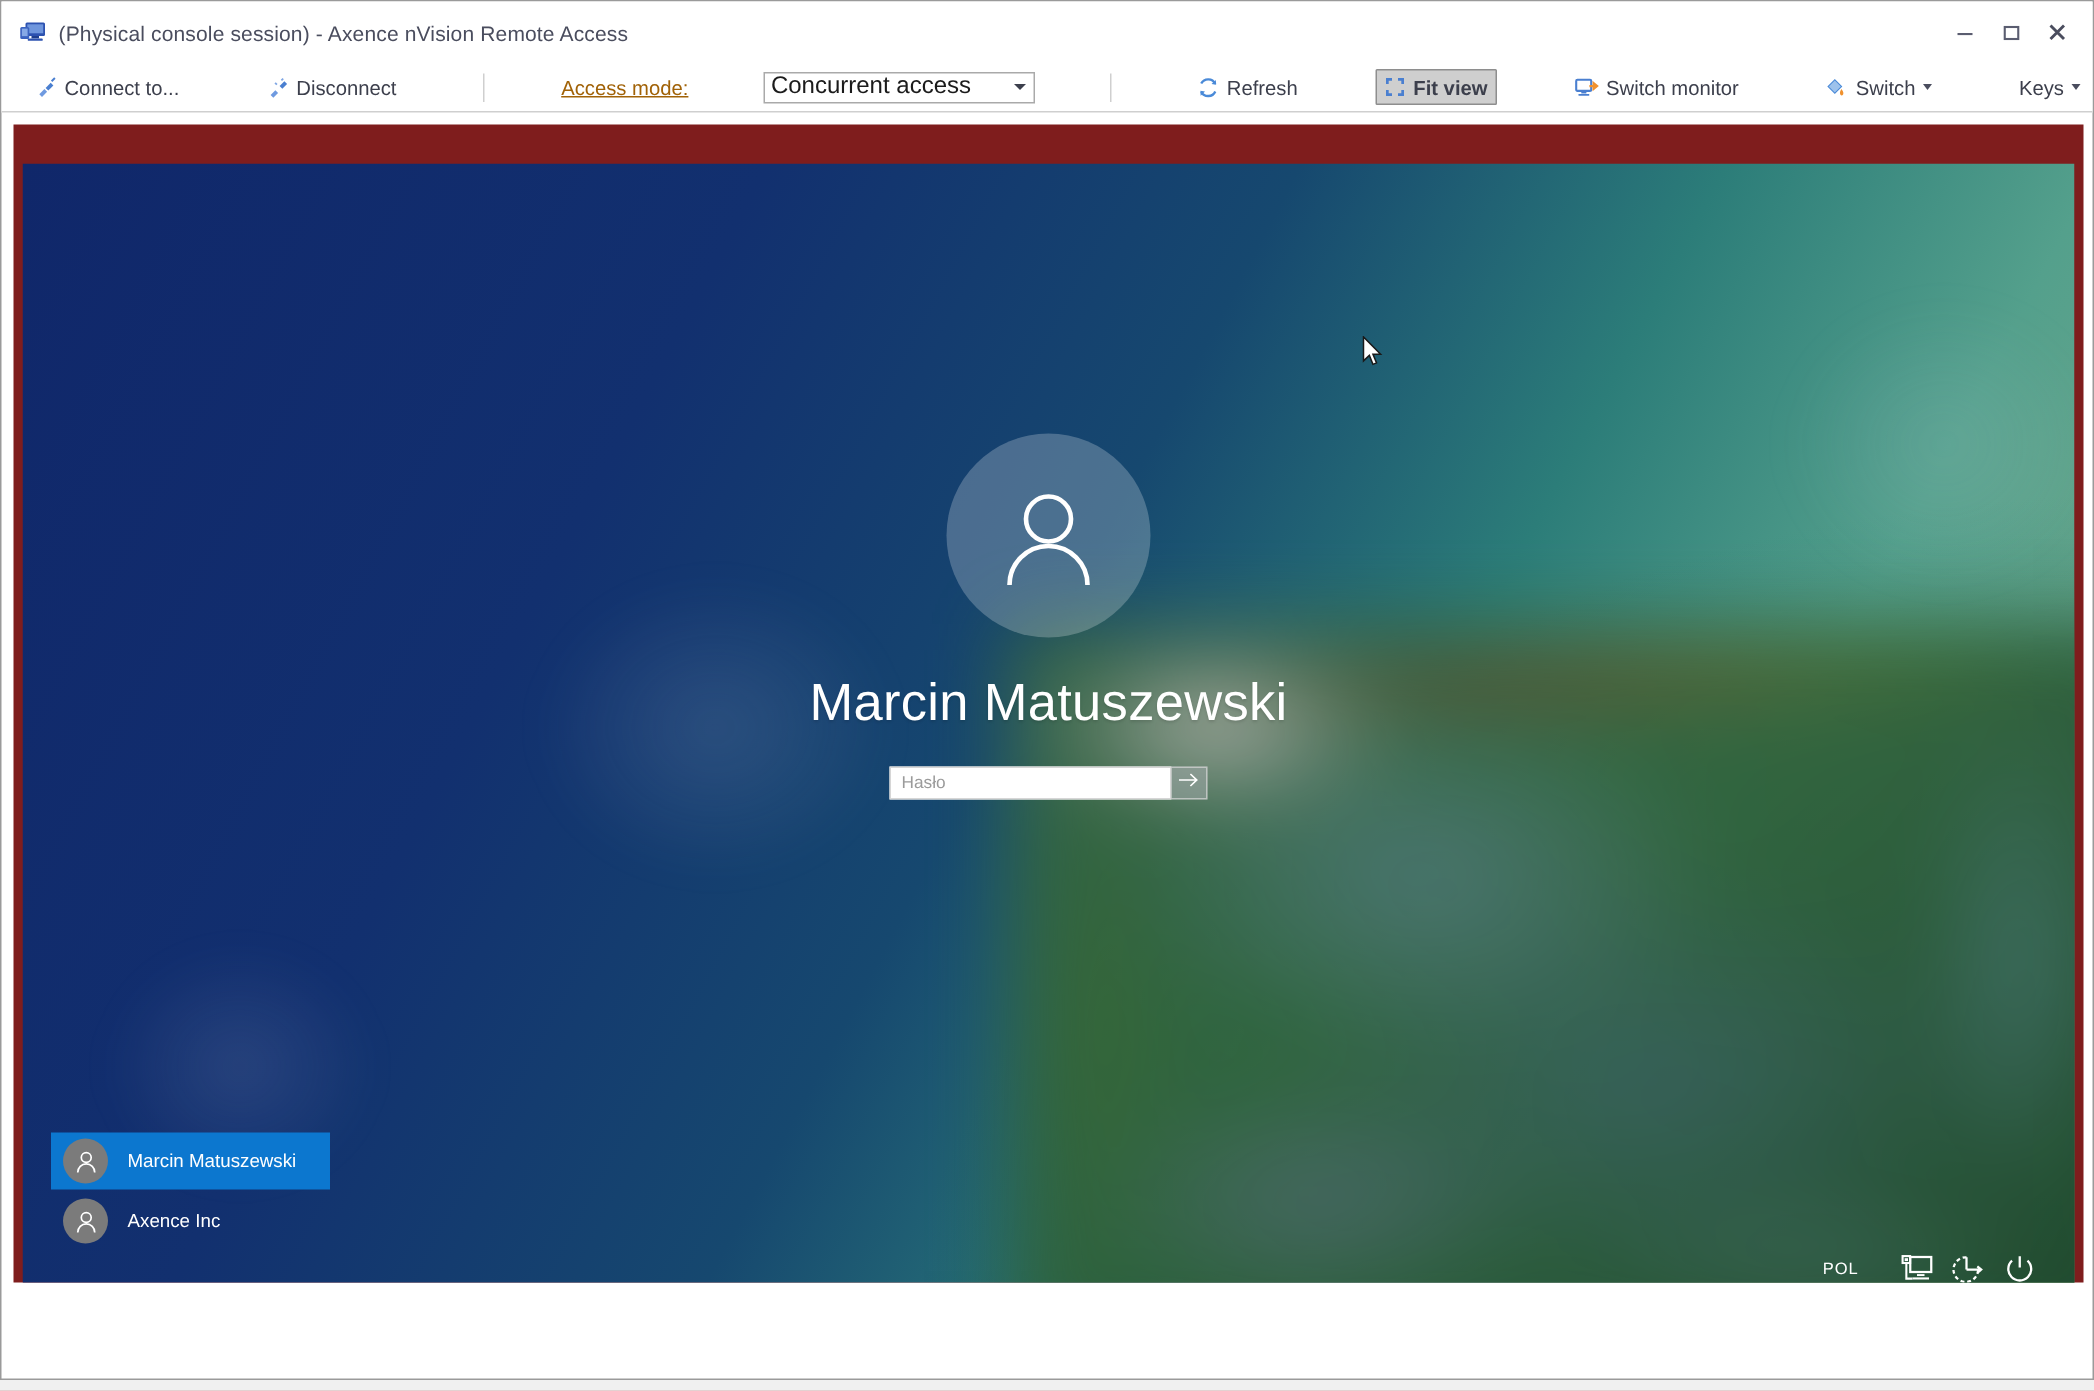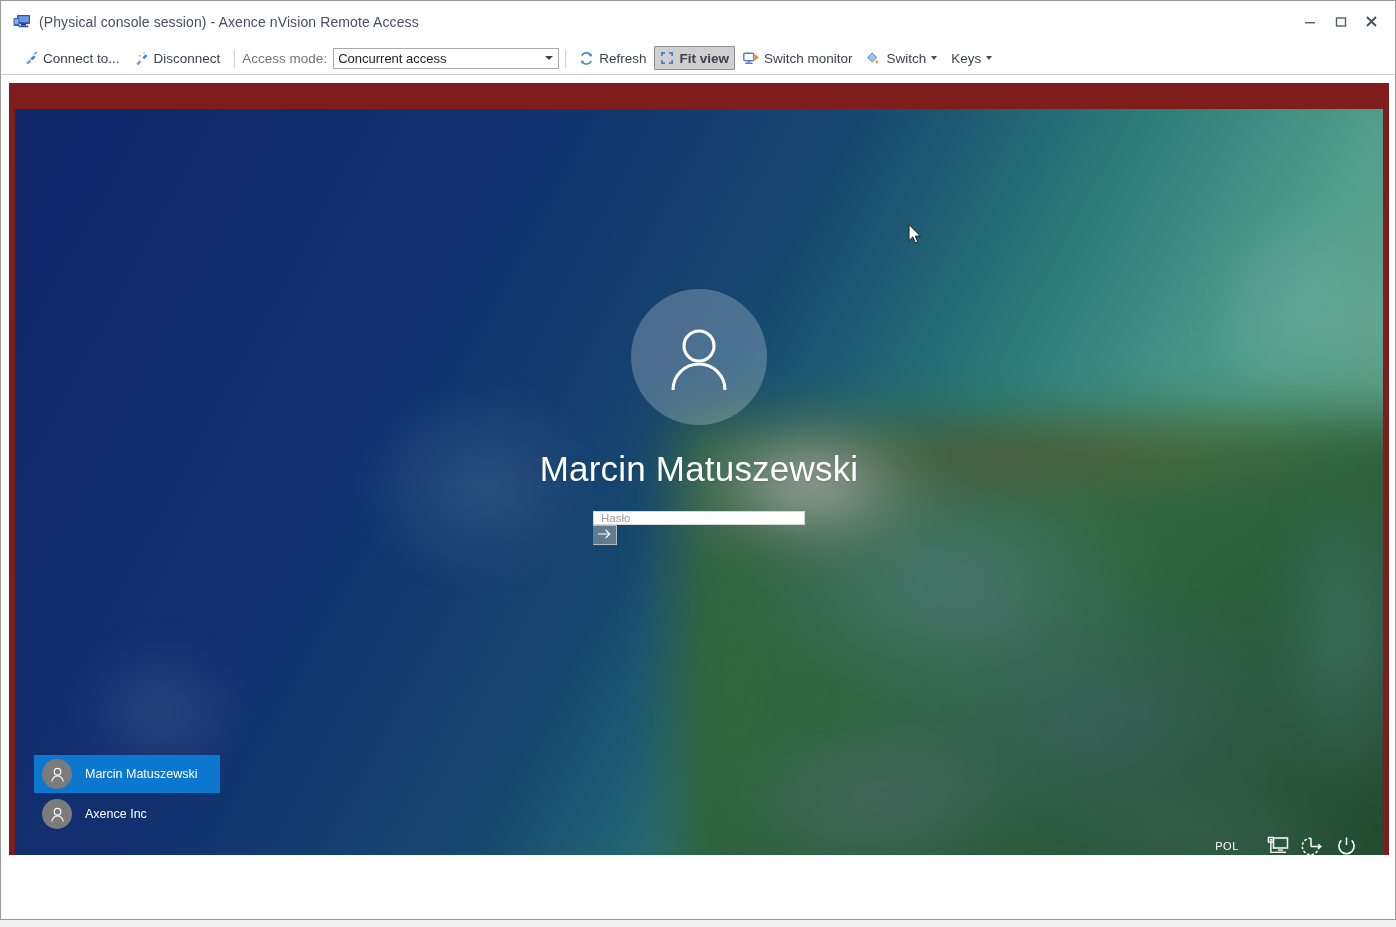--- a/index.html
+++ b/index.html
@@ -58,20 +58,21 @@
   
   .toolbar {
     position: absolute;
     left: 0; top: 41px; right: 0;
     height: 33px;
     background: #ffffff;
     border-bottom: 1px solid #cfcfcf;
     display: flex; align-items: center;
     padding-left: 16px;
     box-sizing: border-box;
+    gap: 44px;
   }
   .tb-item {
     display: flex; align-items: center;
     height: 24px;
     padding: 0 5px;
     font-size: 13.5px;
     color: #3c3f4c;
     white-space: nowrap;
     border: 1px solid transparent;
     box-sizing: border-box;
@@ -84,43 +85,44 @@
     font-weight: bold;
   }
   .tb-icon { margin-right: 5px; display:flex; align-items:center; }
   .tb-sep {
     width: 1px; height: 19px;
     background: #cfcfcf;
     margin: 0 7px 0 6px;
   }
   .tb-label-plain {
     font-size: 13.5px;
-    color: #737373;
+    color: #a16207;
     white-space: nowrap;
     margin-right: 6px;
+    text-decoration: underline;
   }
   .caret {
     margin-left: 5px;
     width: 0; height: 0;
     border-left: 3.5px solid transparent;
     border-right: 3.5px solid transparent;
     border-top: 4px solid #4a4d5e;
   }
 
   
   .combo {
     position: relative;
     width: 226px; height: 21px;
     border: 1px solid #aaaaaa;
     background: #ffffff;
     display: flex; align-items: center;
     box-sizing: border-box;
   }
   .combo-value {
-    font-size: 13px;
+    font-size: 16px;
     color: #1b1b1b;
     padding-left: 4px;
     white-space: nowrap;
     overflow: hidden;
   }
   .combo-arrow {
     position: absolute;
     right: 0; top: 0;
     width: 18px; height: 19px;
     display: flex; align-items: center; justify-content: center;
@@ -213,21 +215,21 @@
     font-size: 35px;
     font-weight: 300;
     color: #ffffff;
     letter-spacing: 0.2px;
     text-shadow: 0 1px 2px rgba(0,0,0,0.12);
     white-space: nowrap;
   }
   .pwd-row {
     margin-top: 22px;
     display: flex;
-    width: 212px; height: 22px; flex-direction: column;
+    width: 212px; height: 22px;
   }
   .pwd-input {
     flex: 1;
     background: #ffffff;
     border: 1px solid #d6d6d6;
     box-sizing: border-box;
     display: flex; align-items: center;
     padding-left: 7px;
     font-size: 11.5px;
     color: #9b9b9b;

